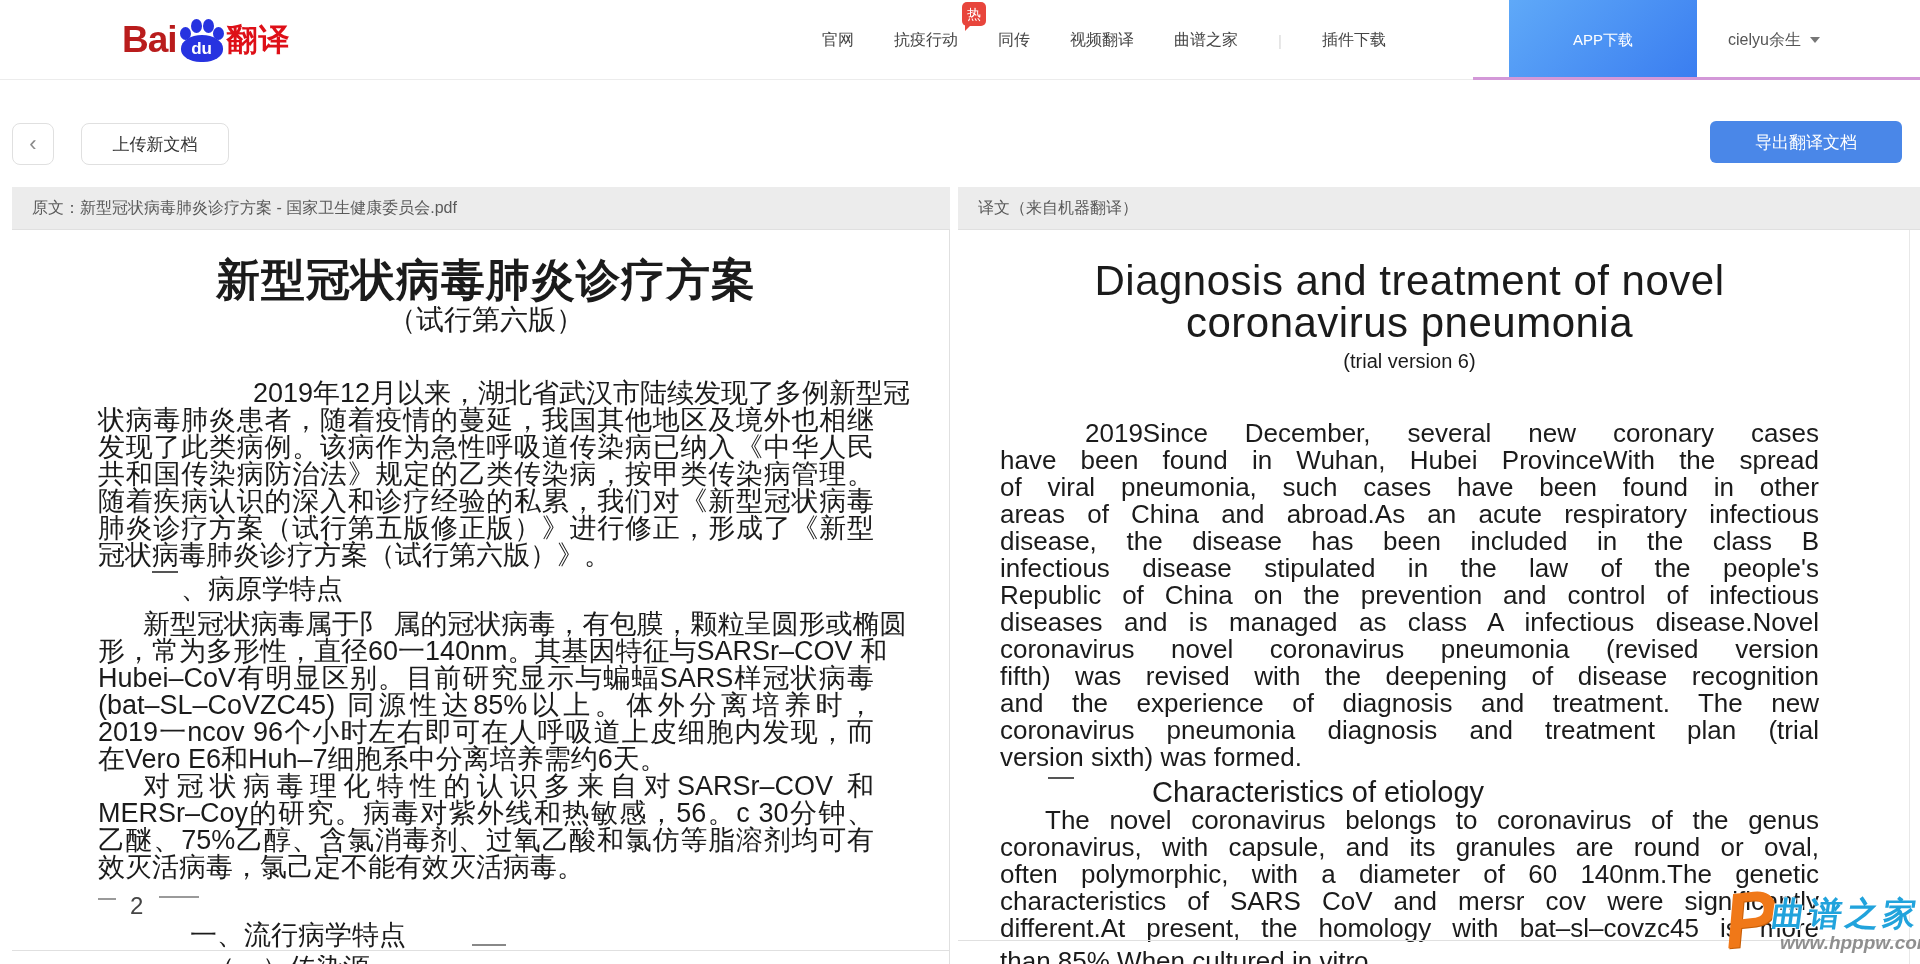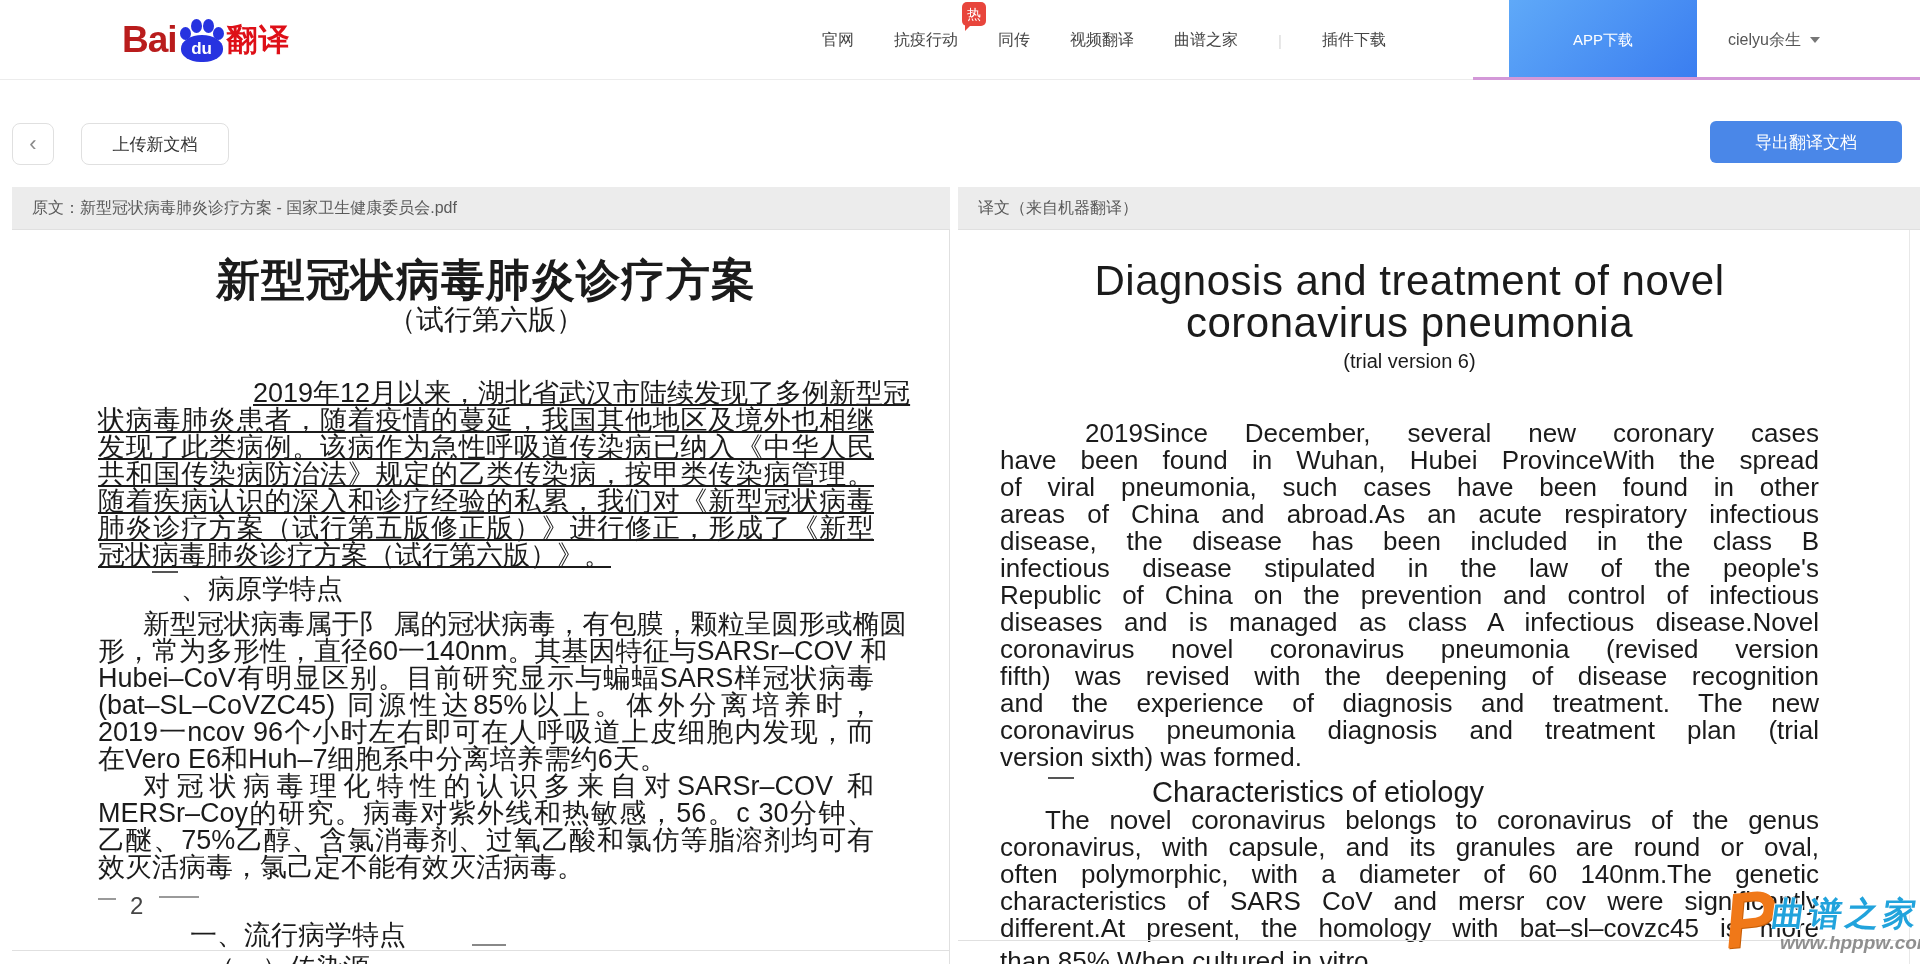--- a/index.html
+++ b/index.html
@@ -61,21 +61,21 @@
   .page-en { margin-right:10px; border-right:1px solid #e8e8e8; padding:30px 90px 0 42px; }
 
   .doc-title   { font-size:44px; line-height:48px; font-weight:600; text-align:center; letter-spacing:1px; }
   .doc-subtitle{ font-size:28px; line-height:32px; text-align:center; }
   .doc-title-en{ font-size:42px; line-height:42px; text-align:center; letter-spacing:0.5px; }
   .doc-subtitle-en{ font-size:20px; line-height:34px; text-align:center; }
 
   .line  { font-size:27px; line-height:27px; text-align:justify; text-align-last:justify; white-space:nowrap; }
   .line.noj { text-align-last:auto; }
   .en .line { font-size:26px; line-height:27px; white-space:normal; }
-  .para1-cn { margin-top:44px;text-decoration:underline; }
+  .para1-cn { margin-top:44px; }
   .section-cn { margin-top:6px; font-size:27px; line-height:28px; }
   .para2-cn { margin-top:8px; }
   .section-en { margin-top:6px; font-size:29px; line-height:30px; padding-left:152px; }
   .indent-155 { text-indent:155px; }
   .indent-85  { text-indent:85px; }
   .indent-45  { text-indent:45px; }
   .sec1-indent { padding-left:83px; }
   .sec2-cn { font-size:27px; line-height:28px; padding-left:92px; margin-top:2px; }
 
   .page-num { display:flex; align-items:center; margin-top:12px; height:26px; }

